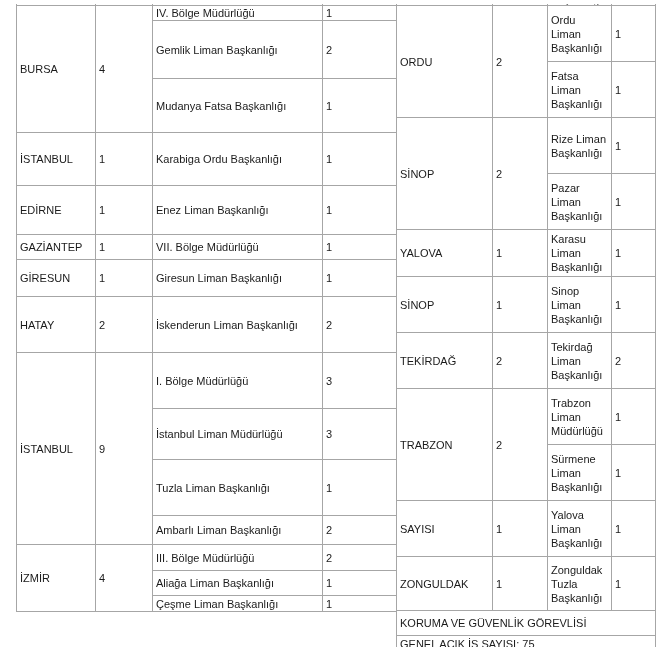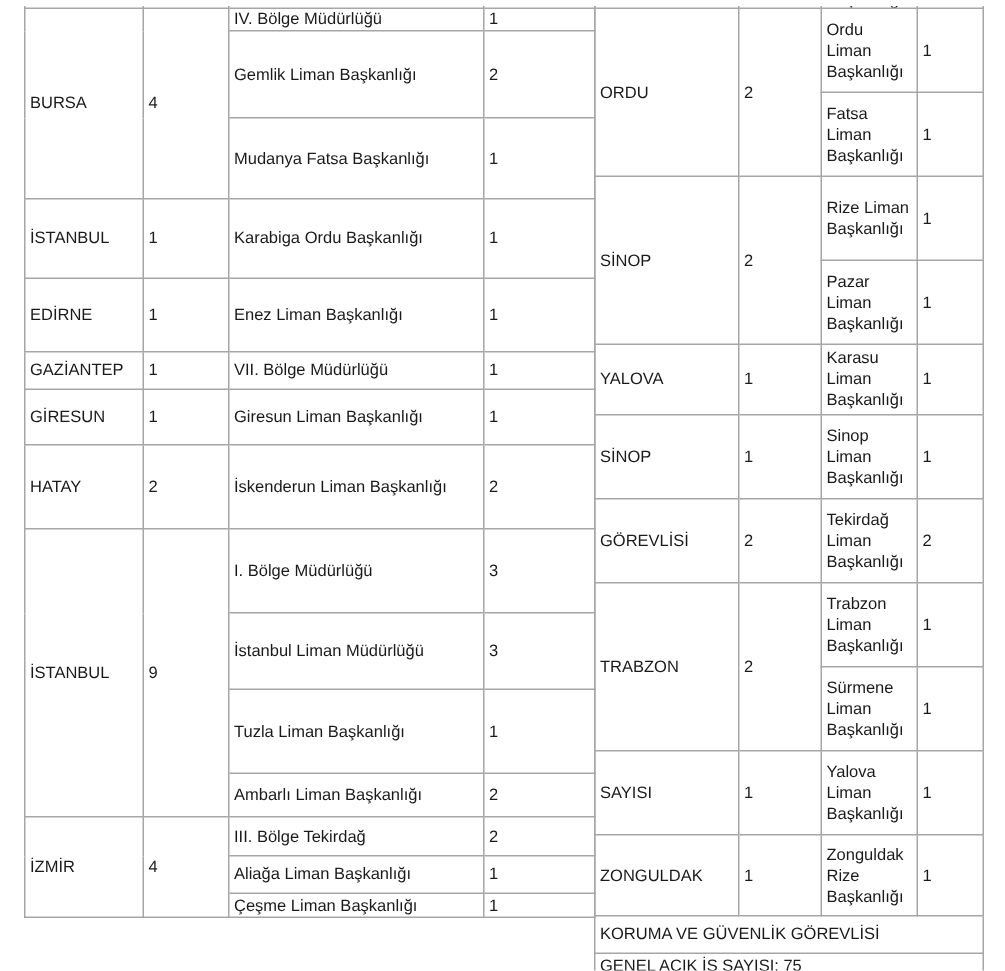--- a/index.html
+++ b/index.html
@@ -179,21 +179,21 @@
         <td class="num">1</td>
       </tr>
       <tr>
         <td style="height:28px;white-space:nowrap">Ambarlı Liman Başkanlığı</td>
         <td class="num">2</td>
       </tr>
 
       <tr>
         <td rowspan="3">İZMİR</td>
         <td rowspan="3" class="num">4</td>
-        <td style="height:25px;white-space:nowrap">III. Bölge Tekirdağ</td>
+        <td style="height:25px;white-space:nowrap">III. Bölge Müdürlüğü</td>
         <td class="num">2</td>
       </tr>
       <tr>
         <td style="height:24px;white-space:nowrap">Aliağa Liman Başkanlığı</td>
         <td class="num">1</td>
       </tr>
       <tr>
         <td style="height:15px;white-space:nowrap">Çeşme Liman Başkanlığı</td>
         <td class="num">1</td>
       </tr>
@@ -256,48 +256,48 @@
       </tr>
 
       <tr>
         <td style="height:55px">SİNOP</td>
         <td class="num">1</td>
         <td>Sinop Liman Başkanlığı</td>
         <td class="num">1</td>
       </tr>
 
       <tr>
-        <td style="height:55px">GÖREVLİSİ</td>
+        <td style="height:55px">TEKİRDAĞ</td>
         <td class="num">2</td>
         <td>Tekirdağ Liman Başkanlığı</td>
         <td class="num">2</td>
       </tr>
 
       <tr>
         <td rowspan="2">TRABZON</td>
         <td rowspan="2" class="num">2</td>
-        <td style="height:55px">Trabzon Liman Başkanlığı</td>
+        <td style="height:55px">Trabzon Liman Müdürlüğü</td>
         <td class="num">1</td>
       </tr>
       <tr>
         <td style="height:55px">Sürmene Liman Başkanlığı</td>
         <td class="num">1</td>
       </tr>
 
       <tr>
         <td style="height:55px">SAYISI</td>
         <td class="num">1</td>
         <td>Yalova Liman Başkanlığı</td>
         <td class="num">1</td>
       </tr>
 
       <tr>
         <td style="height:53px">ZONGULDAK</td>
         <td class="num">1</td>
-        <td>Zonguldak Rize Başkanlığı</td>
+        <td>Zonguldak Tuzla Başkanlığı</td>
         <td class="num">1</td>
       </tr>
 
       <tr>
         <td colspan="4" class="summary" style="height:24px">KORUMA VE GÜVENLİK GÖREVLİSİ</td>
       </tr>
       <tr>
         <td colspan="4" class="summary" style="height:15px">GENEL AÇIK İŞ SAYISI: 75</td>
       </tr>
     </tbody>

